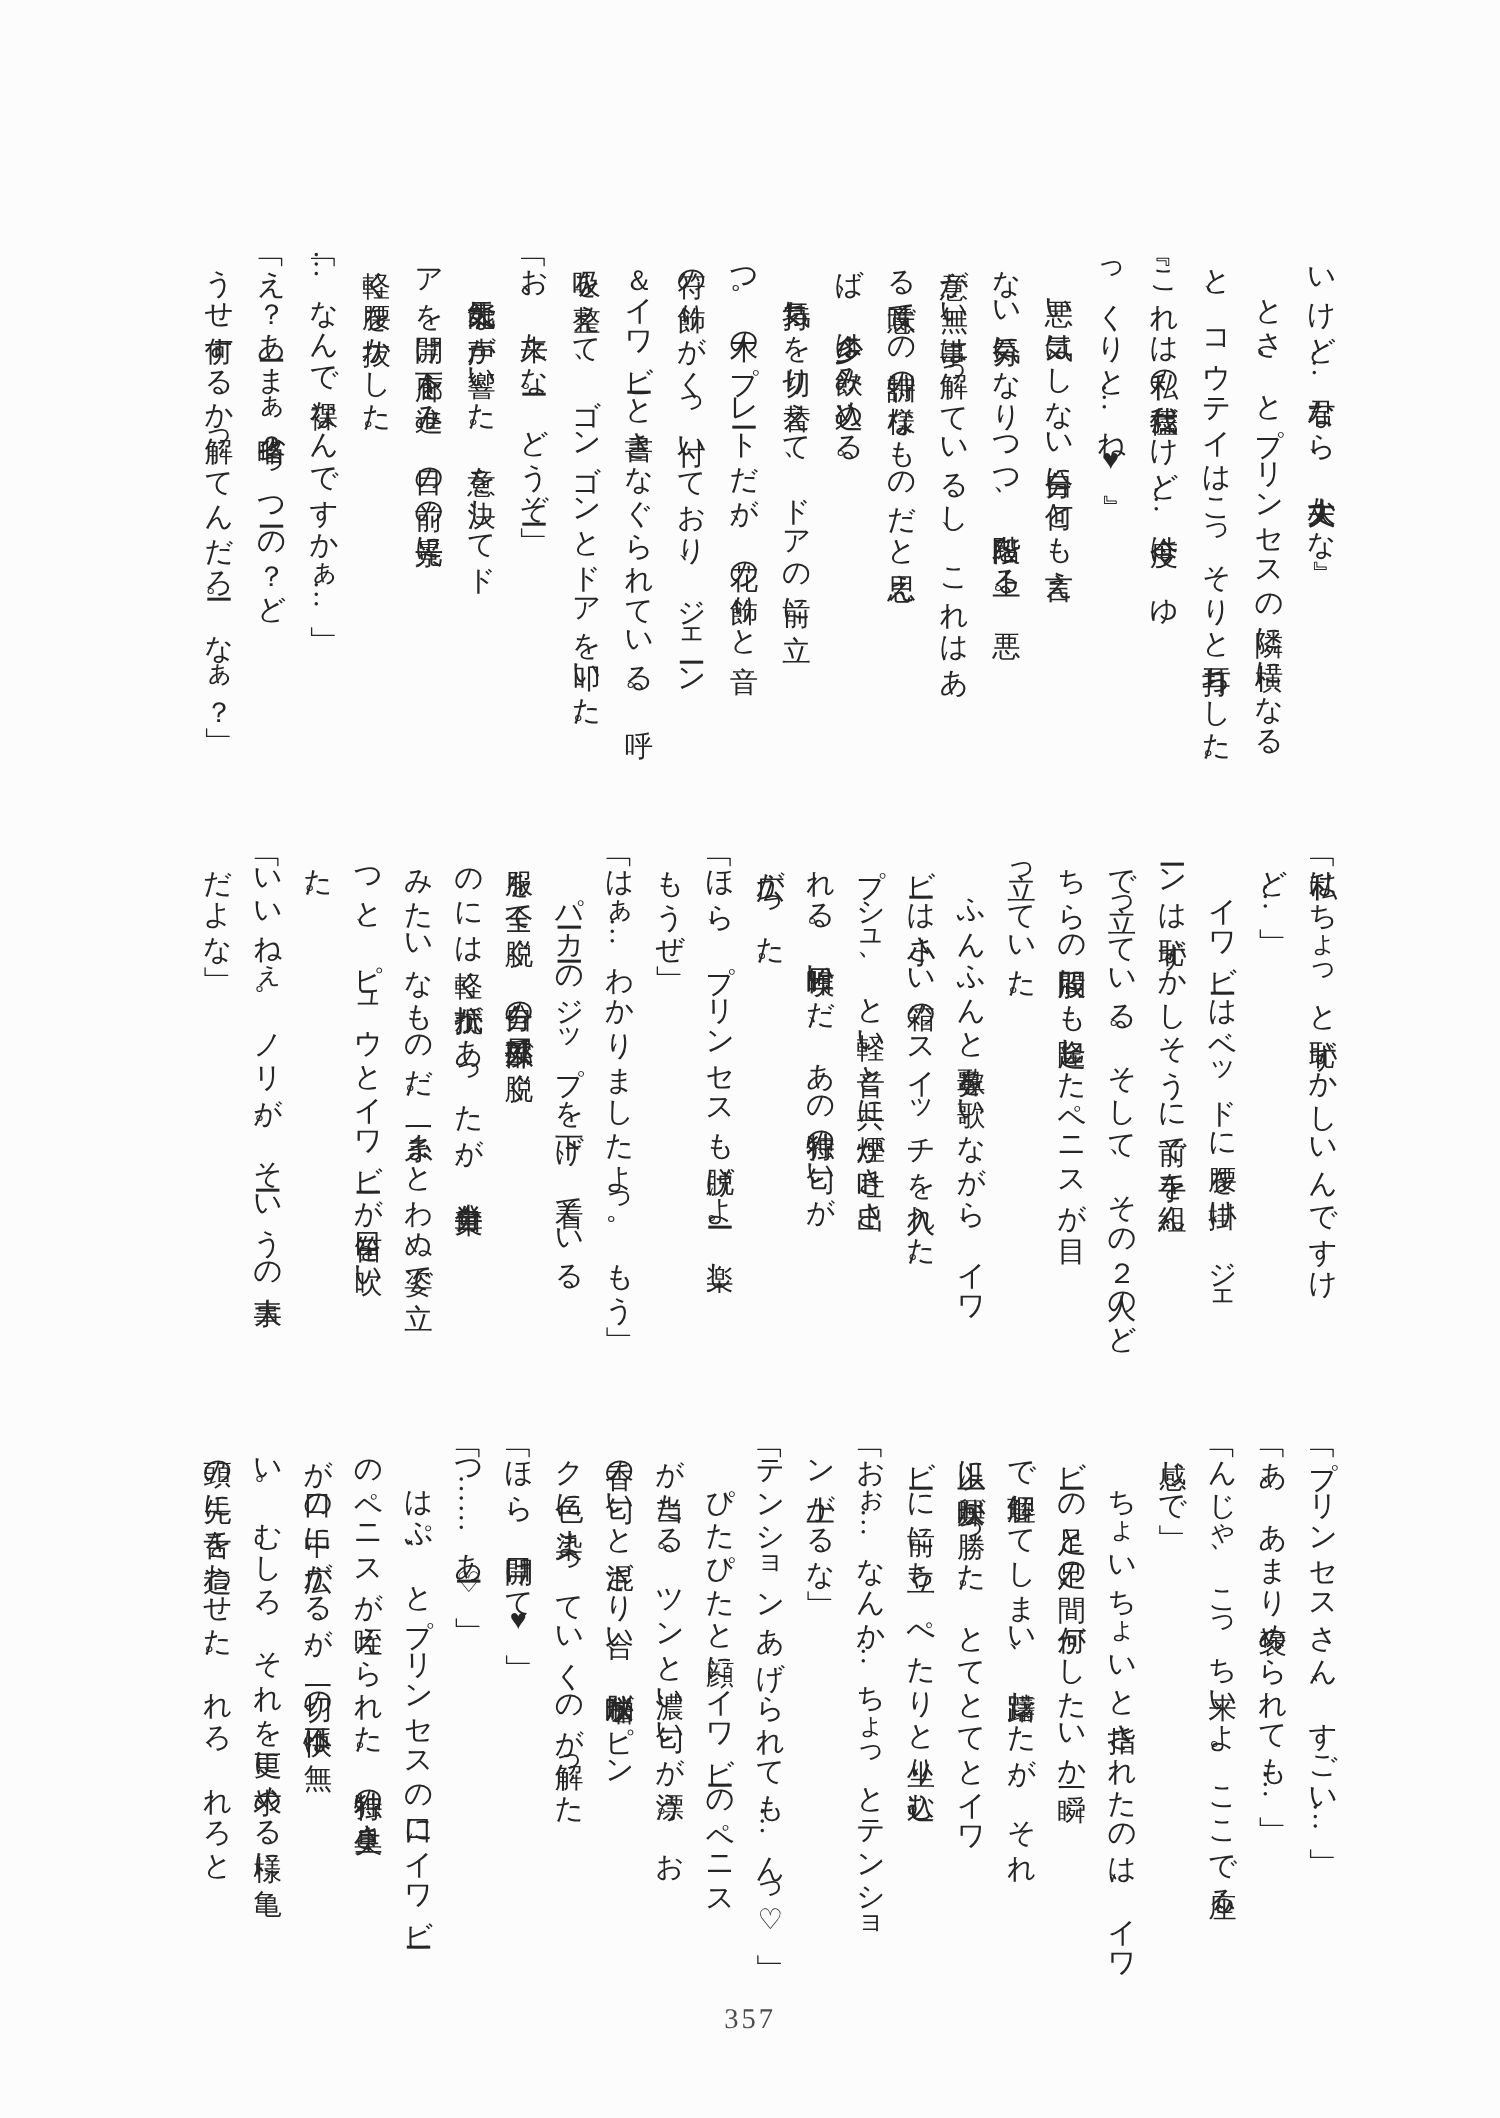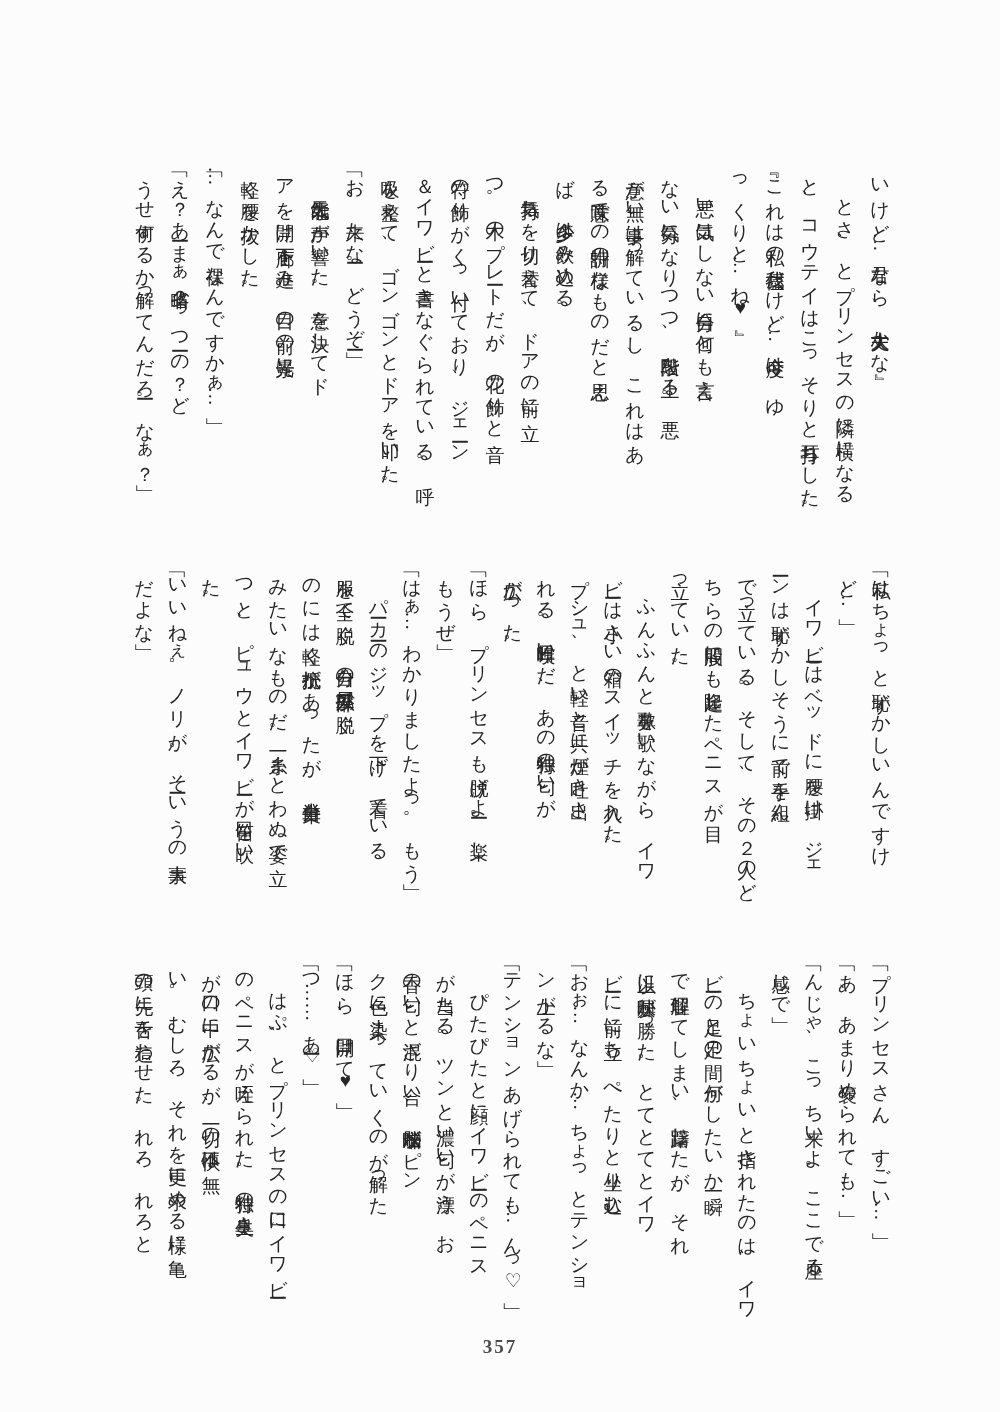--- a/index.html
+++ b/index.html
@@ -31,21 +31,20 @@
   .ind { text-indent: 19.5px; }
   .folio {
     position: absolute;
     top: 1336px;
     left: 0;
     width: 100%;
     text-align: center;
     font-size: 19px;
     letter-spacing: 2px;
     color: #4d4d4d;
-    font-weight: bold;
   }
 </style>
 </head>
 <body>
 
 <div class="page">
 
   <section class="band" id="band1">
     <div class="col">いけど…君なら、大丈夫かな』</div>
     <div class="col ind">とさ、とプリンセスの隣に横になる</div>

